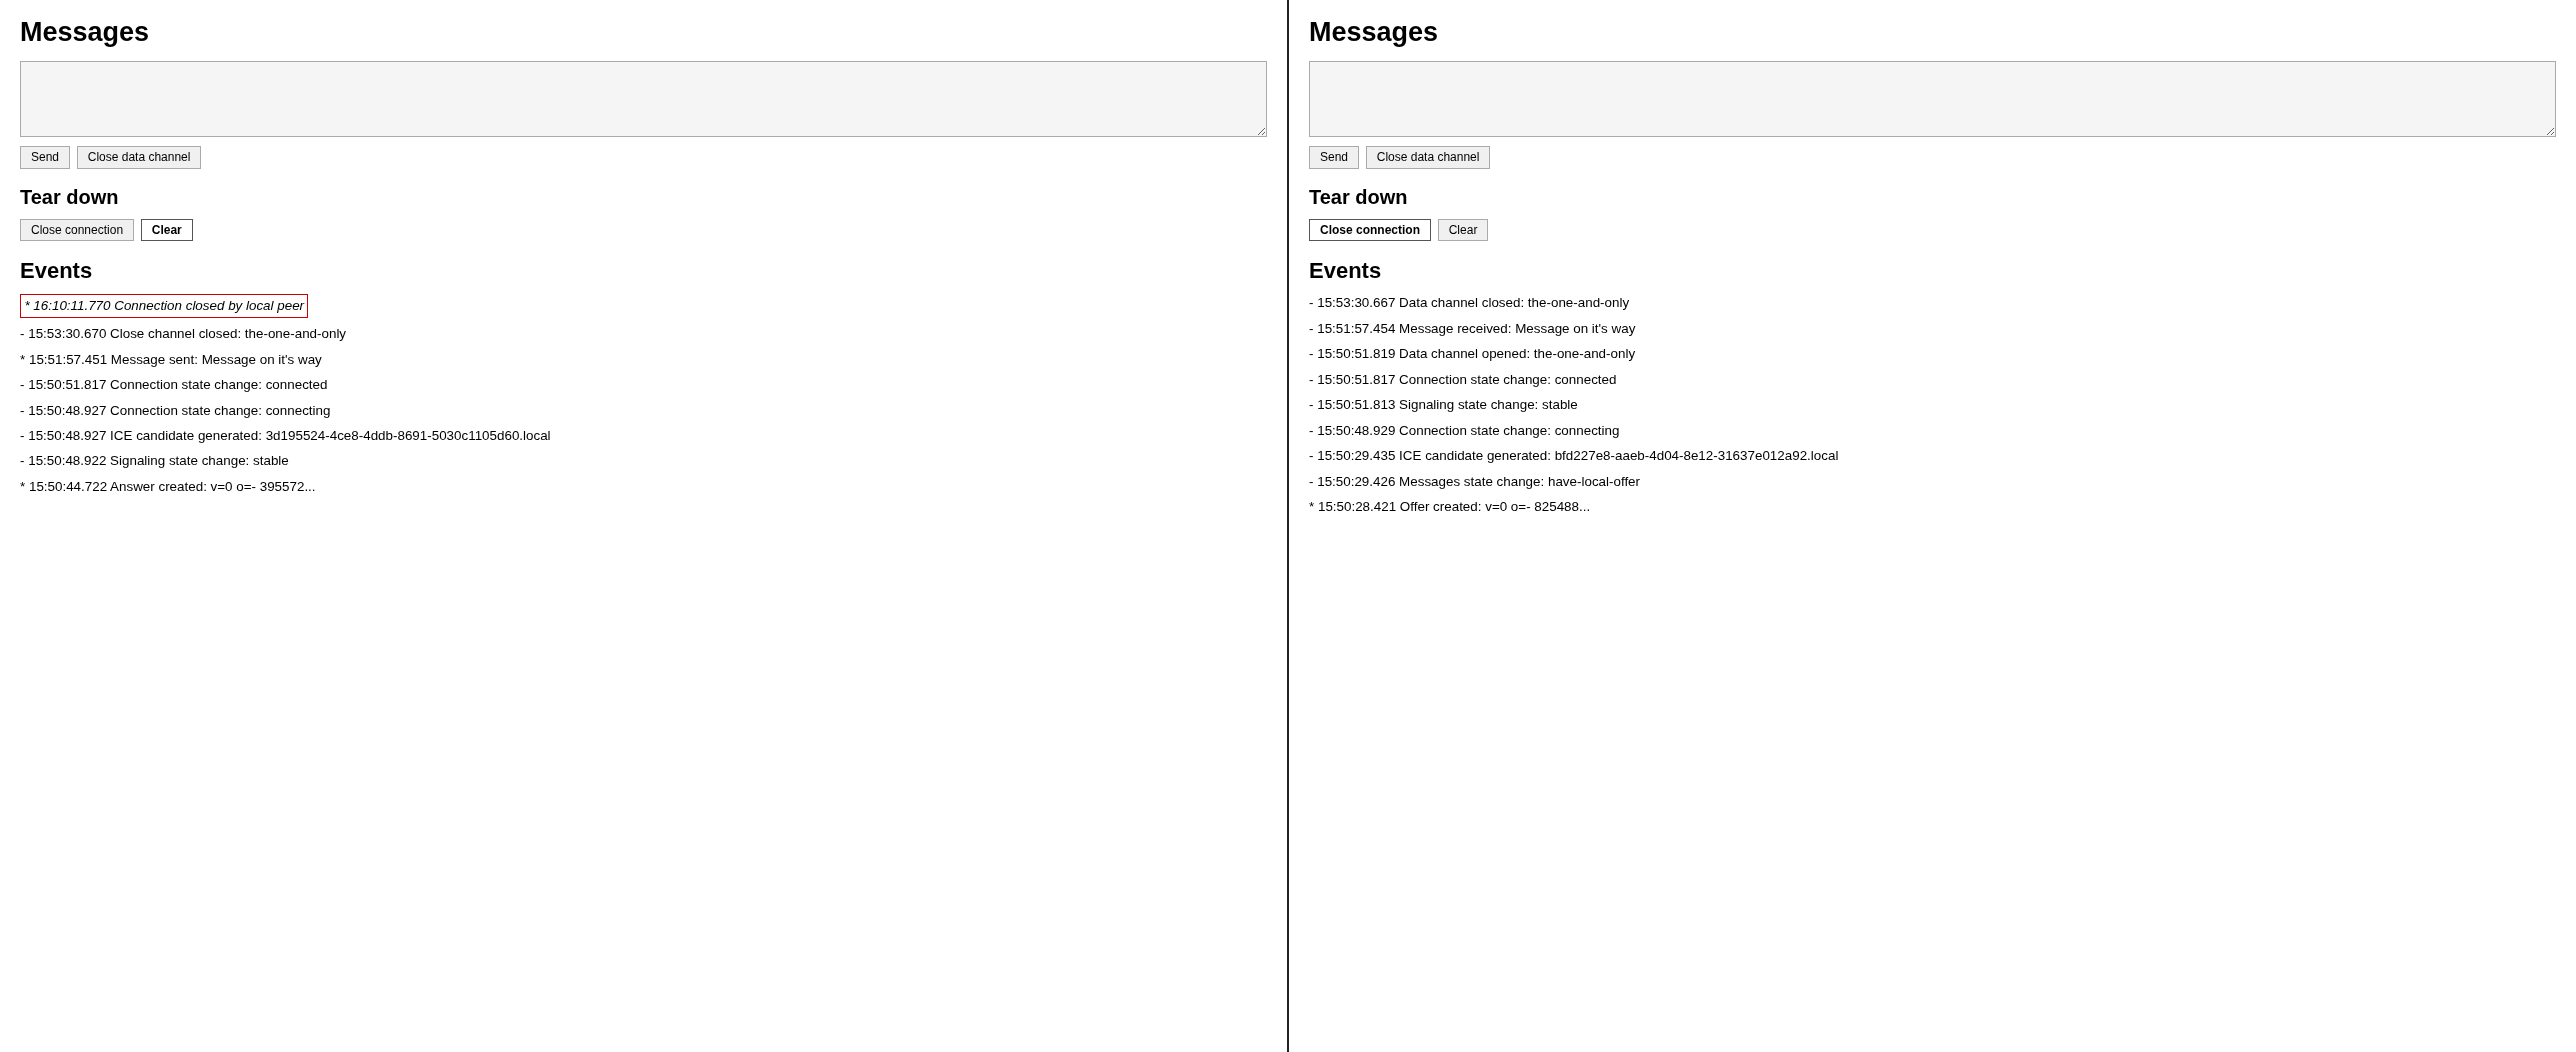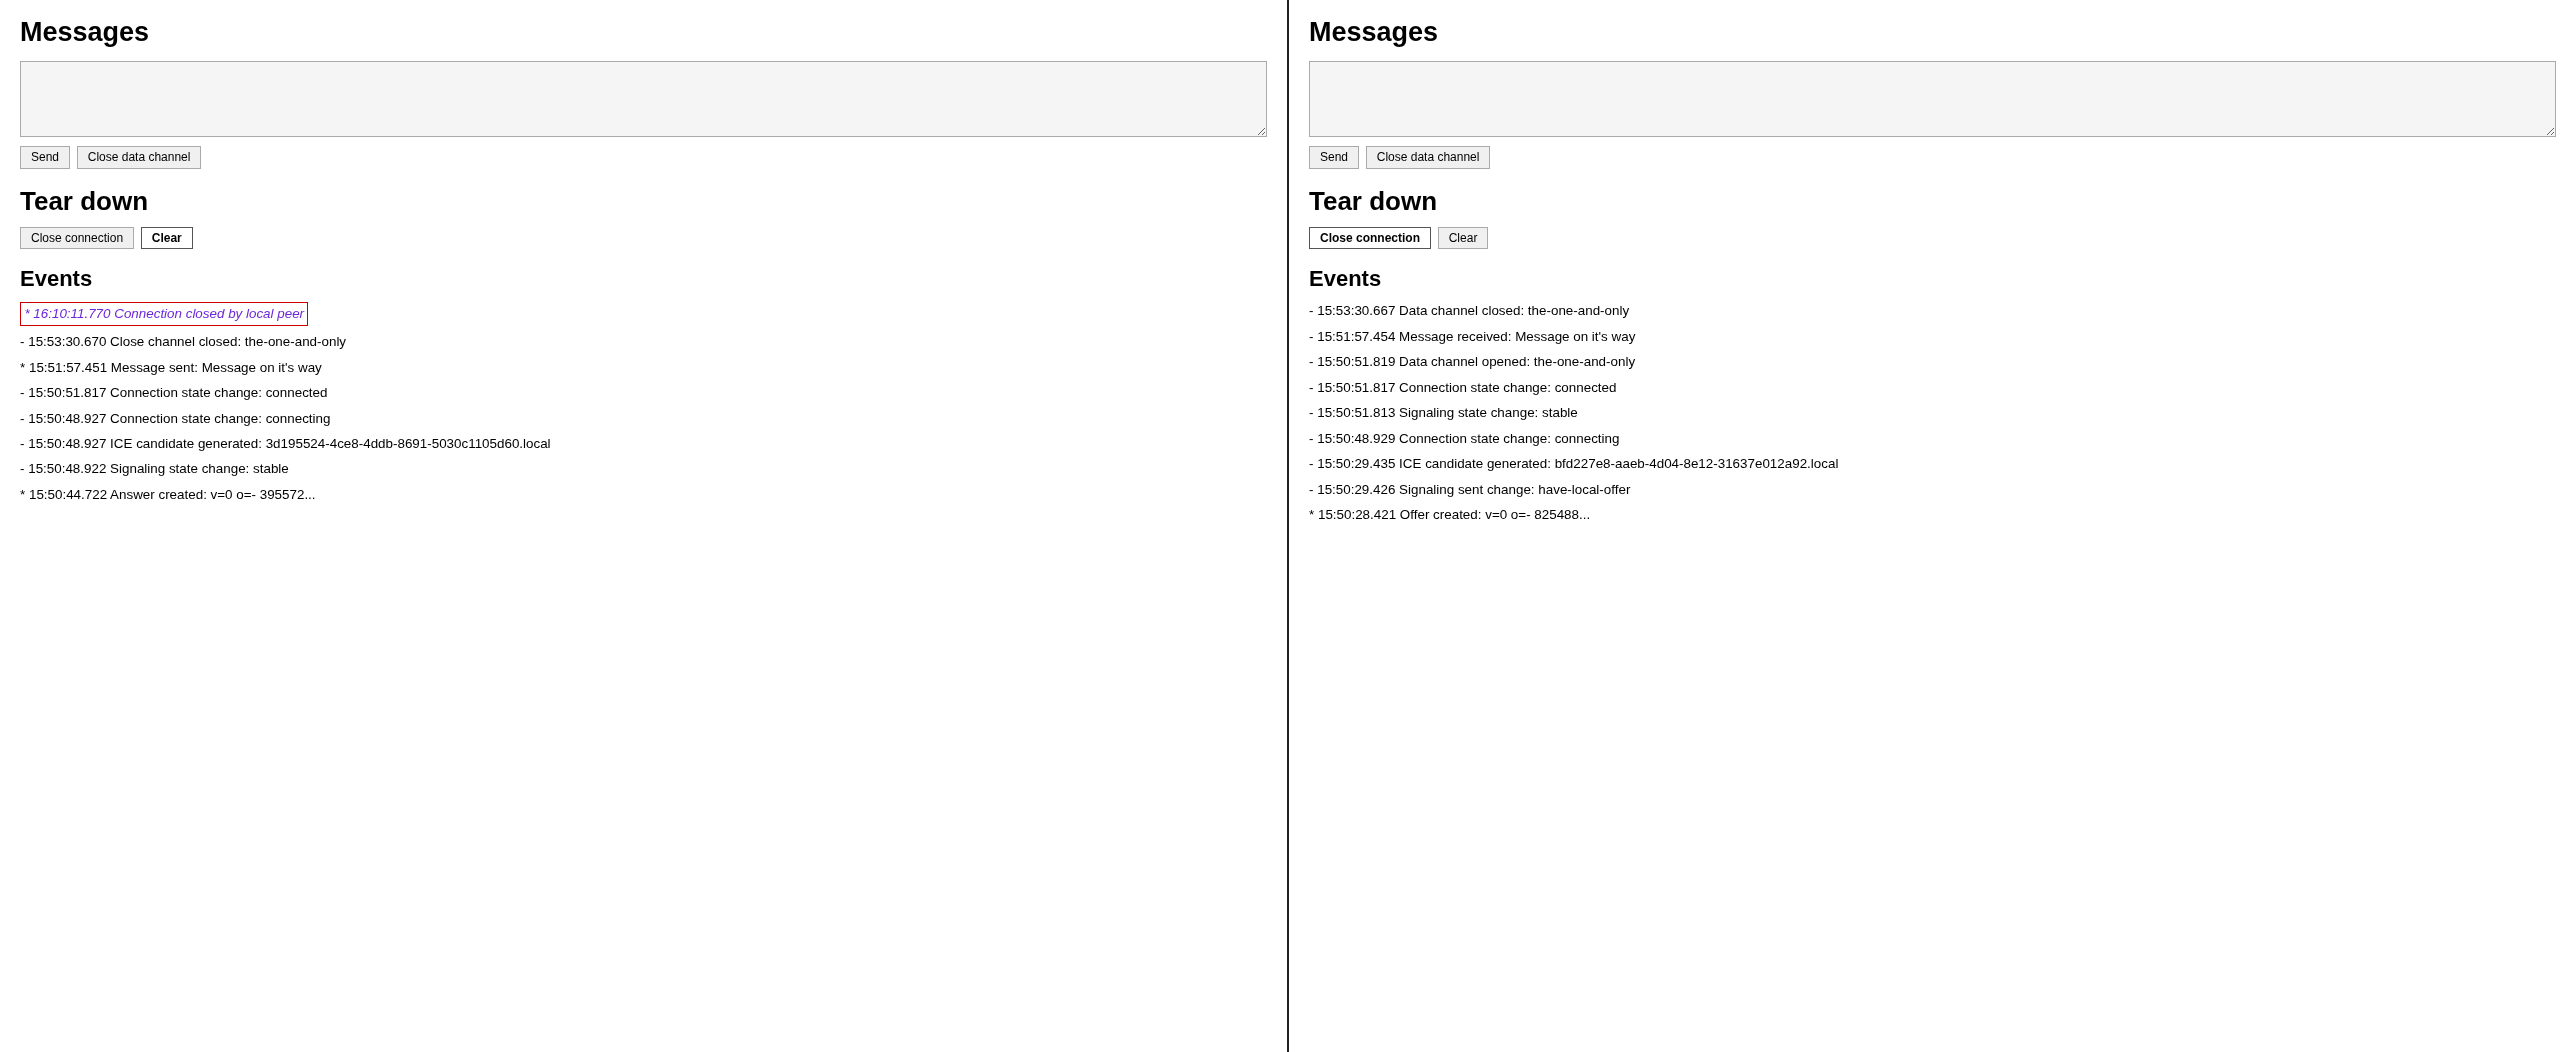--- a/index.html
+++ b/index.html
@@ -64,21 +64,21 @@
       color: #000;
     }
 
     button.active {
       background: #fff;
       border: 1.7px solid #555;
       font-weight: bold;
     }
 
     .section-title {
-      font-size: 26px;
+      font-size: 20px;
       font-weight: bold;
       margin-bottom: 10px;
     }
 
     .events-title {
       font-size: 22px;
       font-weight: bold;
       margin-bottom: 10px;
       margin-top: 17px;
     }
@@ -89,21 +89,21 @@
     }
 
     .event-item {
       font-size: 13.4px;
       margin-bottom: 6.7px;
       line-height: 1.4;
     }
 
     .event-item.italic-red {
       font-style: italic;
-      color: #6d28d9;
+      color: #000000;
       border: 1.7px solid #cc0000;
       display: inline-block;
       padding: 1.7px 3.4px;
       margin-bottom: 6.7px;
     }
 
     .event-item.italic {
     }
   </style>
 </head>
@@ -154,18 +154,18 @@
 
     <h2 class="events-title">Events</h2>
     <ul class="event-list">
       <li class="event-item">- 15:53:30.667 Data channel closed: the-one-and-only</li>
       <li class="event-item">- 15:51:57.454 Message received: Message on it's way</li>
       <li class="event-item">- 15:50:51.819 Data channel opened: the-one-and-only</li>
       <li class="event-item">- 15:50:51.817 Connection state change: connected</li>
       <li class="event-item">- 15:50:51.813 Signaling state change: stable</li>
       <li class="event-item">- 15:50:48.929 Connection state change: connecting</li>
       <li class="event-item">- 15:50:29.435 ICE candidate generated: bfd227e8-aaeb-4d04-8e12-31637e012a92.local</li>
-      <li class="event-item">- 15:50:29.426 Signaling sent change: have-local-offer</li>
+      <li class="event-item">- 15:50:29.426 Messages state change: have-local-offer</li>
       <li class="event-item italic">* 15:50:28.421 Offer created: v=0 o=- 825488...</li>
     </ul>
   </div>
 </div>
 
 
 </body></html>

